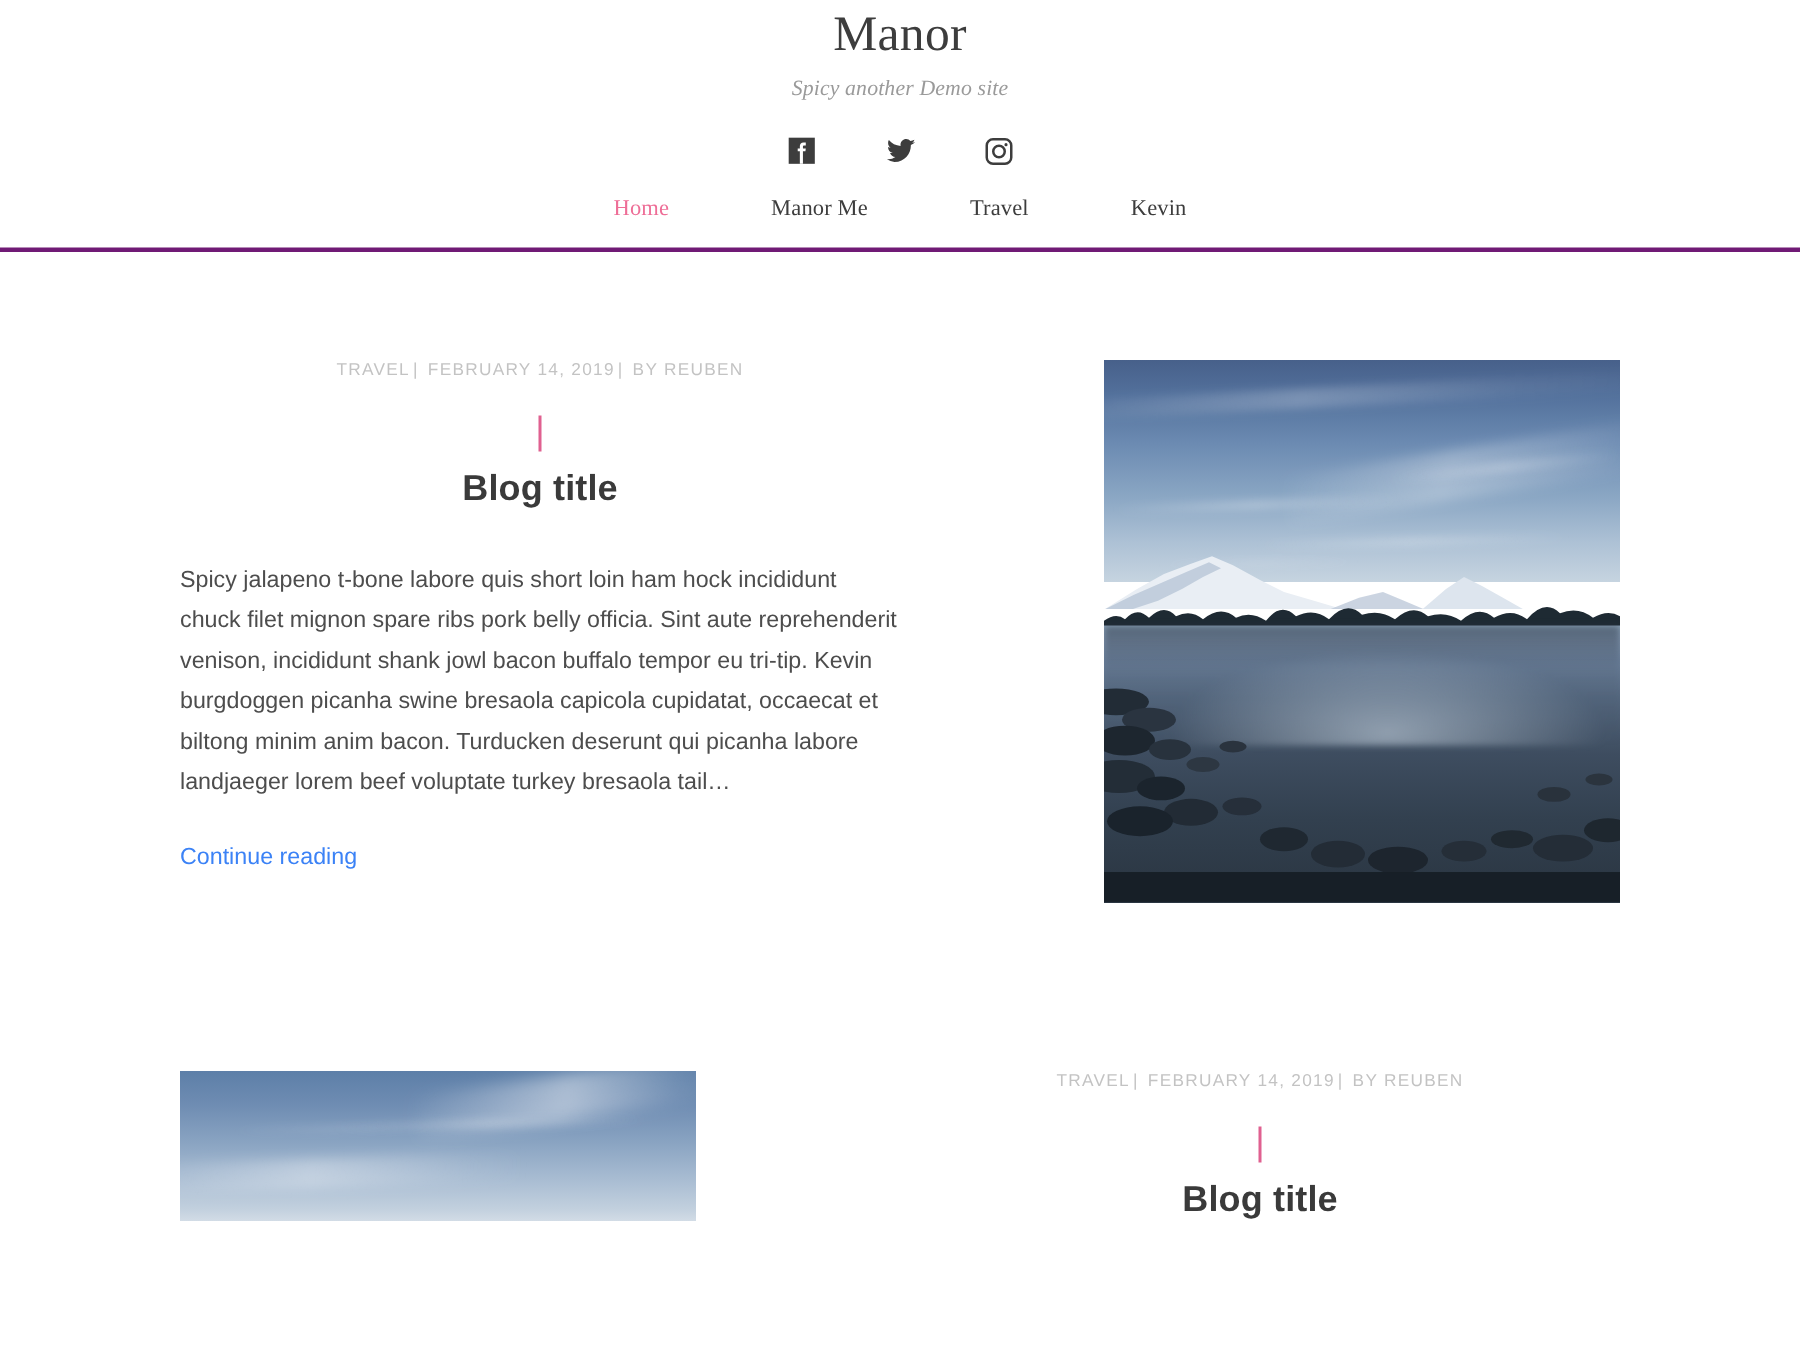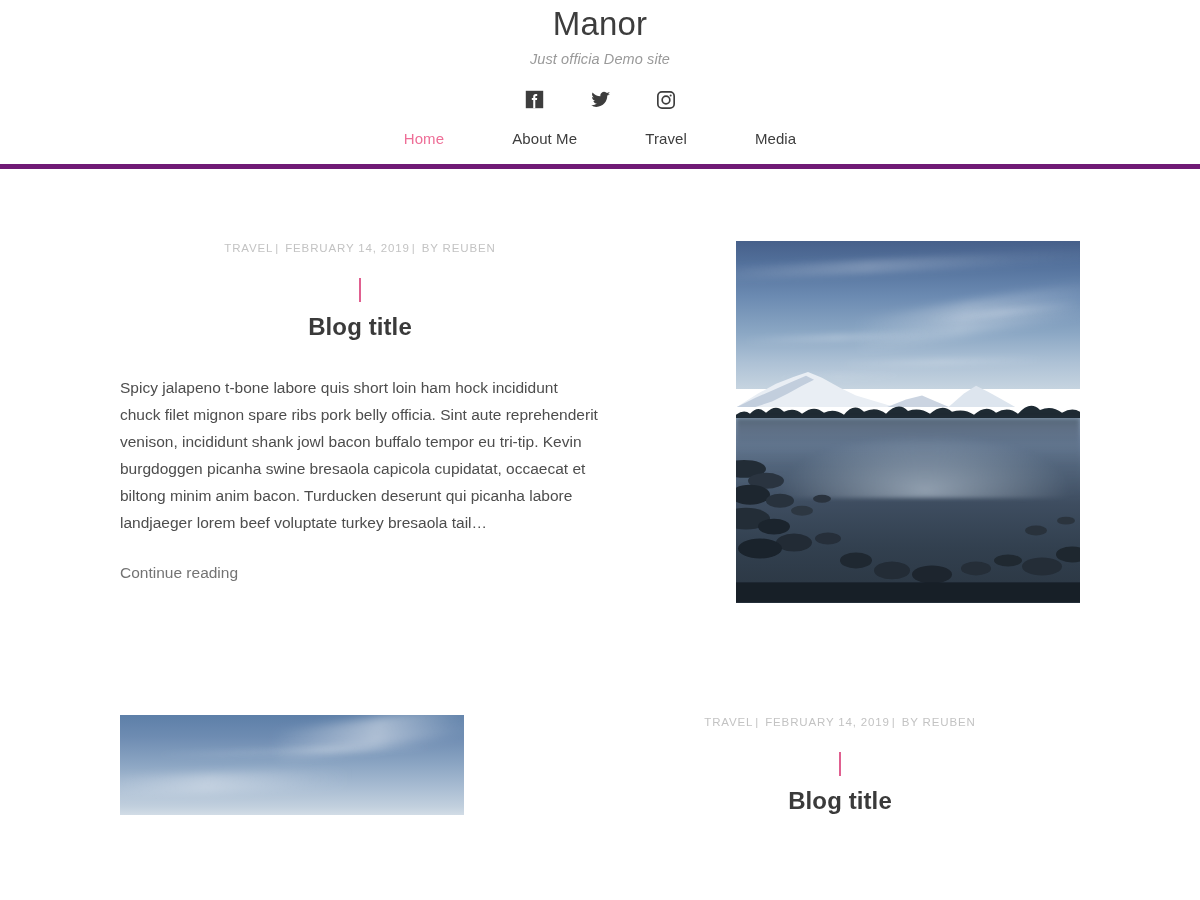--- a/index.html
+++ b/index.html
@@ -13,22 +13,23 @@
   body {
     background: #ffffff;
     font-family: "Liberation Sans", sans-serif;
     color: #4a4a4a;
     -webkit-font-smoothing: antialiased;
   }
 
   
   .site-header {
     width: 100%;
-    border-bottom: 5px solid #701a75;
+    border-bottom: 3px solid #701a75;
     background: #ffffff;
+    font-family: Liberation Serif, serif;
   }
 
   .site-title {
     text-align: center;
     font-size: 33px;
     font-weight: normal;
     color: #3d3d3d;
     letter-spacing: 0.2px;
     line-height: 1.2;
     margin-top: 4px;
@@ -153,21 +154,21 @@
     font-size: 15.5px;
     line-height: 27px;
     color: #4d4d4d;
     text-align: left;
   }
 
   .continue-reading {
     display: inline-block;
     margin-top: 28px;
     font-size: 15.5px;
-    color: #737373;
+    color: #3b82f6;
     text-decoration: none;
     cursor: pointer;
   }
 
   
   .featured-image {
     position: relative;
     overflow: hidden;
     display: block;
     cursor: pointer;
@@ -305,21 +306,21 @@
     filter: blur(4px);
   }
 </style>
 </head>
 <body>
 
 <header class="site-header">
 
   <h1 class="site-title">Manor</h1>
 
-  <p class="site-tagline">Just officia Demo site</p>
+  <p class="site-tagline">Spicy another Demo site</p>
 
   <nav class="social-nav">
 
     <a class="social-link" href="#" aria-label="Facebook">
       <svg width="19" height="19" viewBox="0 0 24 24" aria-hidden="true">
         <rect x="1" y="1" width="22" height="22" fill="#3d3d3d"></rect>
         <path d="M15.4 7.6h-1.7c-.4 0-.7.3-.7.8v1.6h2.4l-.3 2.5h-2.1V23h-2.6v-10.5H8.6V10h1.8V8.1c0-1.8 1.1-3.1 3.1-3.1h1.9v2.6z" fill="#ffffff"></path>
       </svg>
     </a>
 
@@ -334,23 +335,23 @@
         <rect x="2.2" y="2.2" width="19.6" height="19.6" rx="5" ry="5" fill="none" stroke="#3d3d3d" stroke-width="2"></rect>
         <circle cx="12" cy="12" r="4.6" fill="none" stroke="#3d3d3d" stroke-width="2"></circle>
         <circle cx="17.6" cy="6.5" r="1.25" fill="#3d3d3d"></circle>
       </svg>
     </a>
 
   </nav>
 
   <nav class="main-nav">
     <a class="nav-item is-active" href="#">Home</a>
-    <a class="nav-item" href="#">About Me</a>
+    <a class="nav-item" href="#">Manor Me</a>
     <a class="nav-item" href="#">Travel</a>
-    <a class="nav-item" href="#">Media</a>
+    <a class="nav-item" href="#">Kevin</a>
   </nav>
 
 </header>
 
 <main class="site-content">
 
   <article class="post post-1">
 
     <div class="post-col-text">
 

